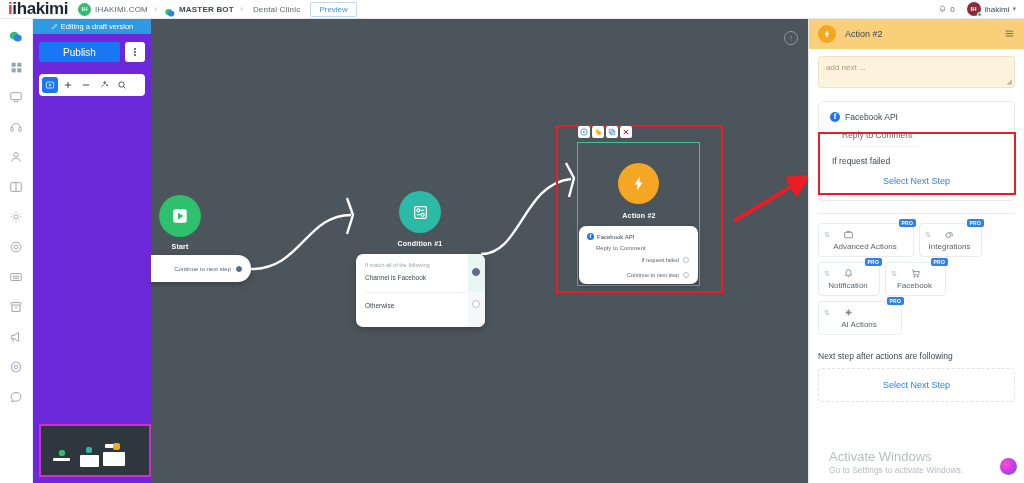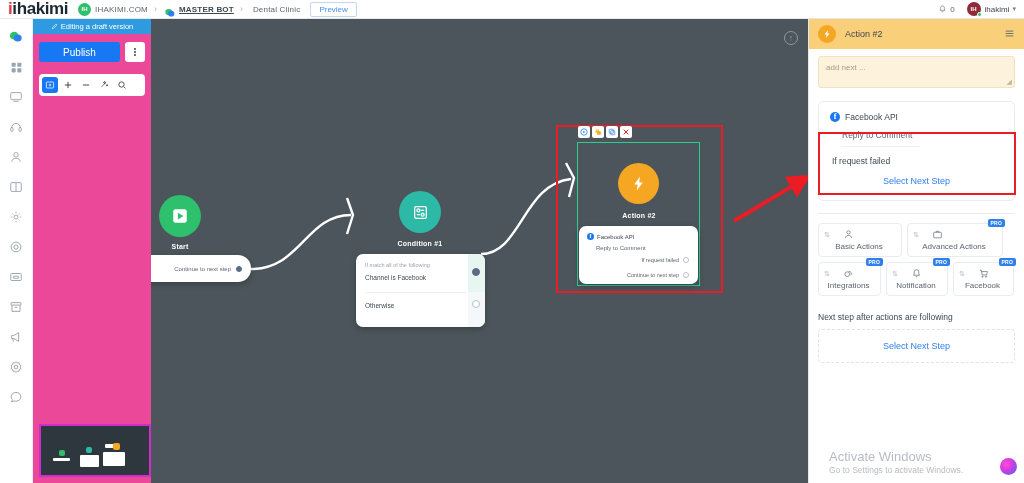--- a/index.html
+++ b/index.html
@@ -20,21 +20,21 @@
   .logo { font-size: 17px; font-weight: bold; letter-spacing: -0.4px; color: #1b2733; }
   .logo .dot { color: #e8373d; }
   .crumb-sep { color: #aab3bd; font-size: 9px; margin: 0 6px; }
   .avatar-sm {
     width: 13px; height: 13px; border-radius: 50%; background: #2ec06c;
     color: #fff; font-size: 6px; font-weight: bold;
     display: flex; align-items: center; justify-content: center;
     margin-left: 10px;
   }
   .crumb-txt { font-size: 8px; color: #5b6670; margin-left: 4px; letter-spacing: .2px; }
-  .crumb-txt.bold { font-weight: bold; color: #3d4852; text-decoration: underline; }
+  .crumb-txt.bold { font-weight: bold; color: #3d4852; }
   .chat-ico { width: 10px; height: 10px; margin-left: 2px; }
   .preview-btn {
     margin-left: 10px; font-size: 8px; color: #4a90e2;
     border: 1px solid #c3d7ef; border-radius: 2px; padding: 2px 8px;
     background: #fff; cursor: pointer;
   }
   .topbar-right { margin-left: auto; display: flex; align-items: center; }
   .bell-wrap { display: flex; align-items: center; font-size: 8px; color: #5b6670; }
   .bell-wrap svg { margin-right: 3px; }
   .avatar-user {
@@ -58,21 +58,21 @@
   .rail-item {
     width: 20px; height: 20px; margin-bottom: 10px;
     display: flex; align-items: center; justify-content: center;
     color: #9aa4b0; cursor: pointer;
   }
   .rail-item.active { color: #2ec06c; }
 
   
   .leftpanel {
     position: absolute; left: 33px; top: 19px; width: 118px; height: 464px;
-    background: #ec4899;
+    background: #6d28d9;
   }
   .draft-bar {
     height: 15px; background: #2f9ae0; color: #fff;
     font-size: 7.5px; display: flex; align-items: center; justify-content: center;
     gap: 3px;
   }
   .publish-row { display: flex; padding: 8px 6px 0 6px; gap: 5px; }
   .publish-btn {
     flex: 1; height: 20px; background: #1877f2; color: #fff;
     border: none; border-radius: 3px; font-size: 10px; cursor: pointer;
@@ -541,32 +541,20 @@
       </div>
       <div class="fb-sub">Reply to Comment</div>
       <div class="fail-label">If request failed</div>
       <a class="sel-next">Select Next Step</a>
     </div>
     <div class="red-outline"></div>
 
     <div class="divider"></div>
 
     <div class="cat-grid">
-      <div class="cat" style="width:84px;">
-        <div class="cat-top">
-          <span class="drag-dots">⇅</span>
-          <span class="cat-ico">
-            <svg width="11" height="11" viewBox="0 0 16 16" fill="none" stroke="currentColor" stroke-width="1.1">
-                <circle cx="8" cy="5" r="2.4"></circle>
-                <path d="M3.6 13c0-2.4 2-3.7 4.4-3.7s4.4 1.3 4.4 3.7"></path>
-              </svg>
-          </span>
-        </div>
-        <span class="cat-label">Basic Actions</span>
-      </div>
       <div class="cat" style="width:96px;">
         <span class="pro-badge">PRO</span>
         <div class="cat-top">
           <span class="drag-dots">⇅</span>
           <span class="cat-ico">
             <svg width="11" height="11" viewBox="0 0 16 16" fill="none" stroke="currentColor" stroke-width="1.1">
                 <rect x="2.4" y="4.8" width="11.2" height="8" rx="1"></rect>
                 <path d="M6 4.8V3.4h4v1.4"></path>
               </svg>
           </span>
@@ -606,20 +594,33 @@
           <span class="cat-ico">
             <svg width="11" height="11" viewBox="0 0 16 16" fill="none" stroke="currentColor" stroke-width="1.1">
                 <path d="M2.6 3.2h2l1.7 7h6.2l1.2-5H5.2"></path>
                 <circle cx="6.6" cy="12.6" r="0.9"></circle>
                 <circle cx="11.6" cy="12.6" r="0.9"></circle>
               </svg>
           </span>
         </div>
         <span class="cat-label">Facebook</span>
       </div>
+      <div class="cat" style="width:84px;">
+        <span class="pro-badge">PRO</span>
+        <div class="cat-top">
+          <span class="drag-dots">⇅</span>
+          <span class="cat-ico">
+            <svg width="11" height="11" viewBox="0 0 16 16" fill="none" stroke="currentColor" stroke-width="1">
+                <path d="M8 3.2v9.6M3.2 8h9.6M4.6 4.6l6.8 6.8M11.4 4.6l-6.8 6.8"></path>
+                <circle cx="8" cy="8" r="1.6" fill="currentColor" stroke="none"></circle>
+              </svg>
+          </span>
+        </div>
+        <span class="cat-label">AI Actions</span>
+      </div>
     </div>
 
     <div class="next-label">Next step after actions are following</div>
     <div class="next-box">
       <a class="sel-next" style="margin-top:0;">Select Next Step</a>
     </div>
 
     <div class="activate-wm">
       <div class="t1">Activate Windows</div>
       <div class="t2">Go to Settings to activate Windows.</div>

